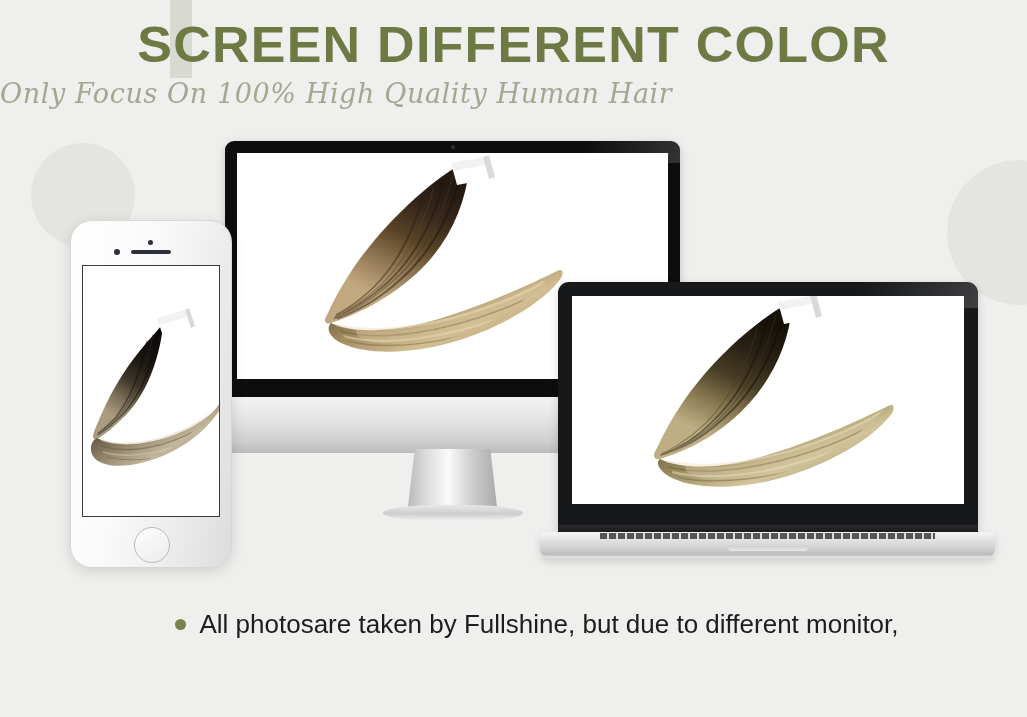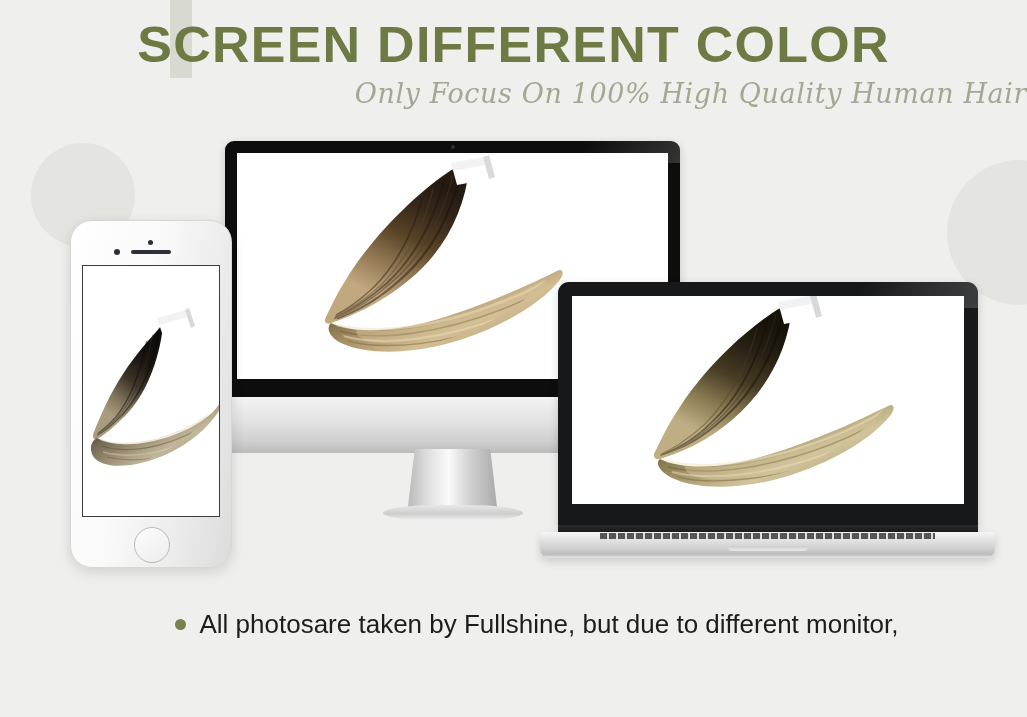--- a/index.html
+++ b/index.html
@@ -28,21 +28,21 @@
     font-weight:700;
     font-size:50px;
     letter-spacing:1.2px;
     color:#6e7a44;
     transform:scaleX(1.04);
     transform-origin:center;
     white-space:nowrap;
   }
   #subhead{
     position:absolute;left:0;top:78px;width:1027px;
-    text-align:right;
+    text-align:left;
     font-family:"DejaVu Serif",serif;
     font-style:italic;
     font-size:27px;
     letter-spacing:0.6px;
     color:#a3a893;
     white-space:nowrap;
   }
 
   
   #desktop{position:absolute;left:225px;top:141px;width:455px;height:364px;}

